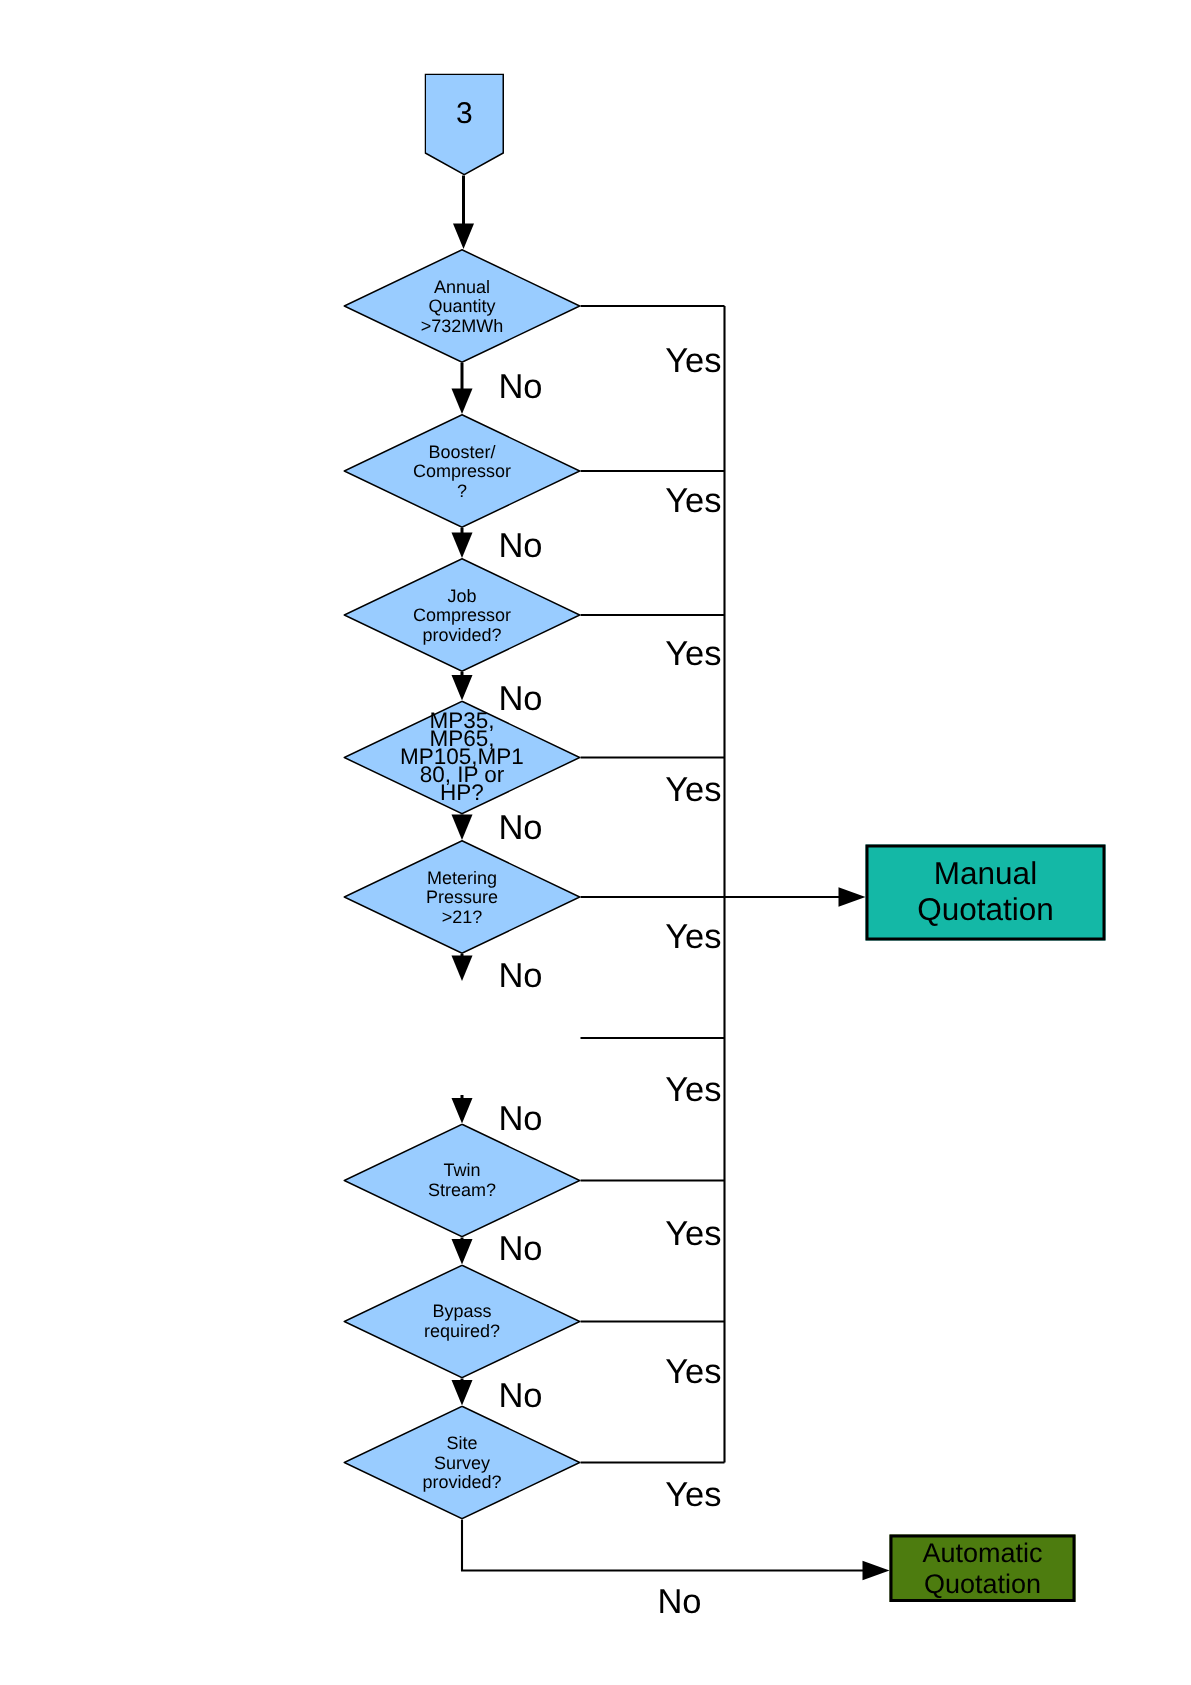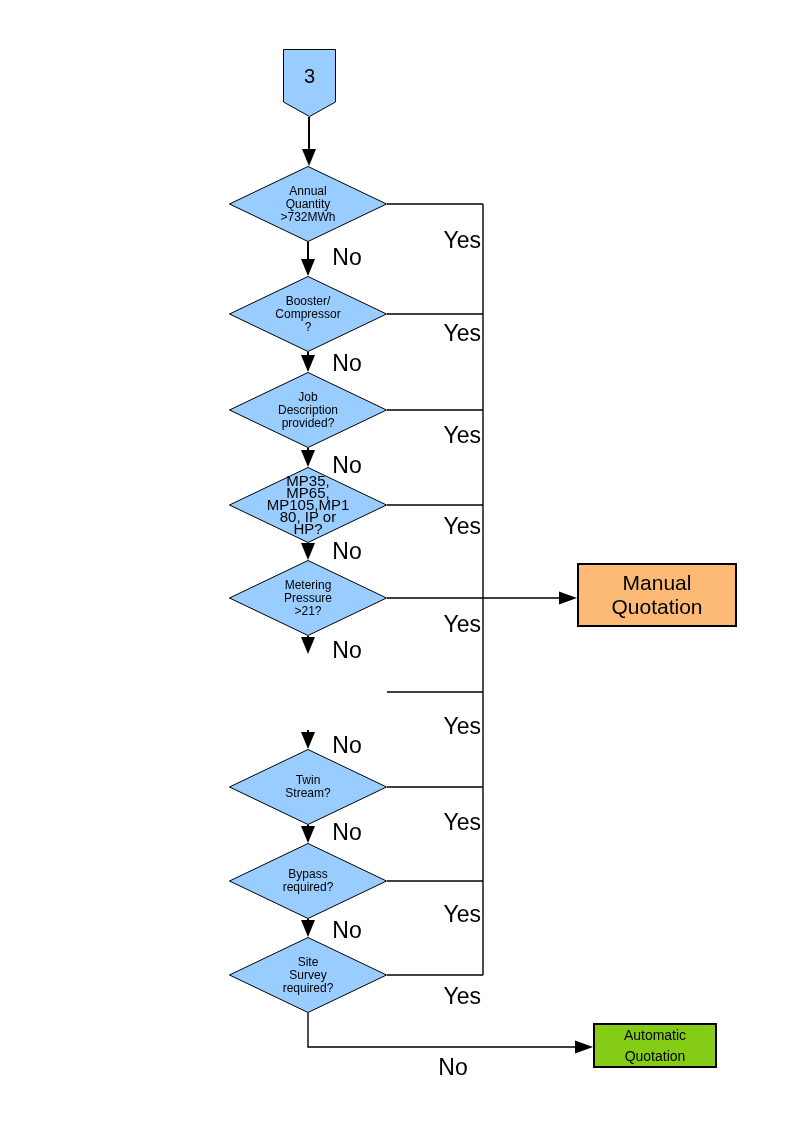--- a/index.html
+++ b/index.html
@@ -27,22 +27,22 @@
   .plabel{
     position:absolute;left:0;top:0;width:100%;height:100%;
     display:flex;align-items:center;justify-content:center;
     padding-bottom:14px;box-sizing:border-box;font-size:20px;z-index:3;
   }
   .box{
     position:absolute;z-index:2;border:2px solid #000;box-sizing:border-box;
     display:flex;align-items:center;justify-content:center;text-align:center;
     white-space:pre-line;
   }
-  .box.manual{left:577px;top:563px;width:160px;height:64px;background:#fdba74;font-size:21px;line-height:24px;}
-  .box.auto{left:593px;top:1023px;width:124px;height:45px;background:#84cc16;font-size:14px;line-height:21px;}
+  .box.manual{left:577px;top:563px;width:160px;height:64px;background:#14b8a6;font-size:21px;line-height:24px;}
+  .box.auto{left:593px;top:1023px;width:124px;height:45px;background:#4d7c0f;font-size:18px;line-height:21px;}
 
   .edge-label{position:absolute;z-index:3;font-size:23px;line-height:28px;}
   .yes{left:421px;width:60px;text-align:right;}
   .no{left:321px;width:52px;text-align:center;}
   .no-final{left:427px;width:52px;text-align:center;}
 </style>
 </head>
 <body>
 
 <div class="canvas">
@@ -106,21 +106,21 @@
       </svg>
     <div class="dlabel">Booster/
 Compressor
 ?</div>
   </div>
   <div class="node diamond" style="left:229px;top:372px">
     <svg width="158" height="76" viewBox="0 0 158 76">
         <polygon points="79,0.5 157.5,38 79,75.5 0.5,38"></polygon>
       </svg>
     <div class="dlabel">Job
-Description
+Compressor
 provided?</div>
   </div>
   <div class="node diamond" style="left:229px;top:467px">
     <svg width="158" height="76" viewBox="0 0 158 76">
         <polygon points="79,0.5 157.5,38 79,75.5 0.5,38"></polygon>
       </svg>
     <div class="dlabel" style="font-size:15px;line-height:12px">MP35,
 MP65,
 MP105,MP1
 80, IP or
@@ -147,21 +147,21 @@
       </svg>
     <div class="dlabel">Bypass
 required?</div>
   </div>
   <div class="node diamond" style="left:229px;top:937px">
     <svg width="158" height="76" viewBox="0 0 158 76">
         <polygon points="79,0.5 157.5,38 79,75.5 0.5,38"></polygon>
       </svg>
     <div class="dlabel">Site
 Survey
-required?</div>
+provided?</div>
   </div>
 
   <div class="box manual">
     <span>Manual
 Quotation</span>
   </div>
   <div class="box auto">
     <span>Automatic
 Quotation</span>
   </div>

